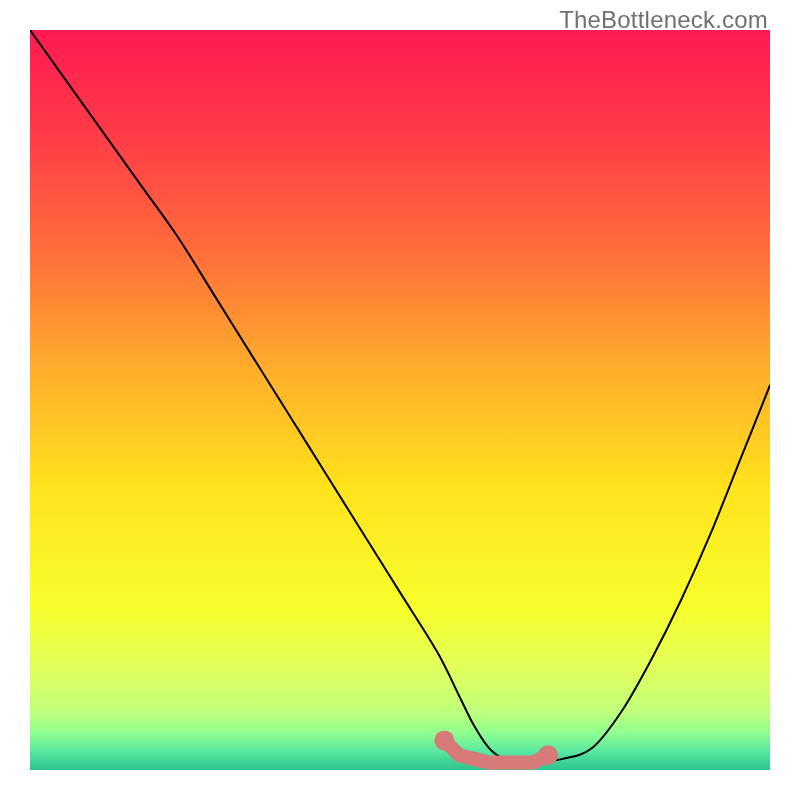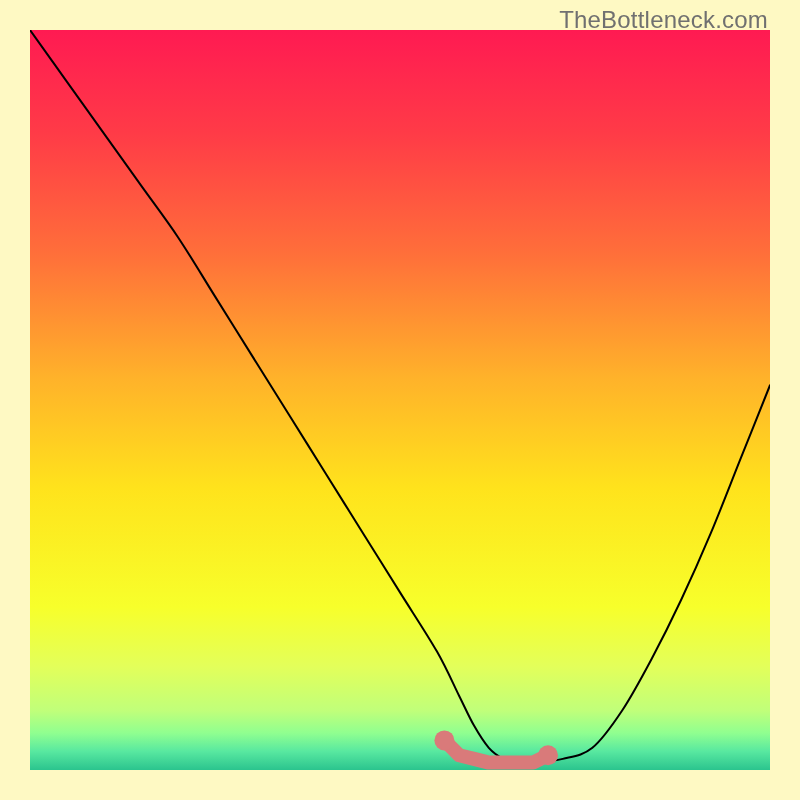--- a/index.html
+++ b/index.html
@@ -10,21 +10,21 @@
     background: #000;
     overflow: hidden;
     font-family: Arial, Helvetica, sans-serif;
   }
   .frame {
     position: absolute;
     top: 0;
     left: 0;
     width: 800px;
     height: 800px;
-    background: #fef9c3;
+    background: #ffffff;
   }
   .plot {
     position: absolute;
     left: 30px;
     top: 30px;
     width: 740px;
     height: 740px;
     overflow: hidden;
   }
   .gradient {

